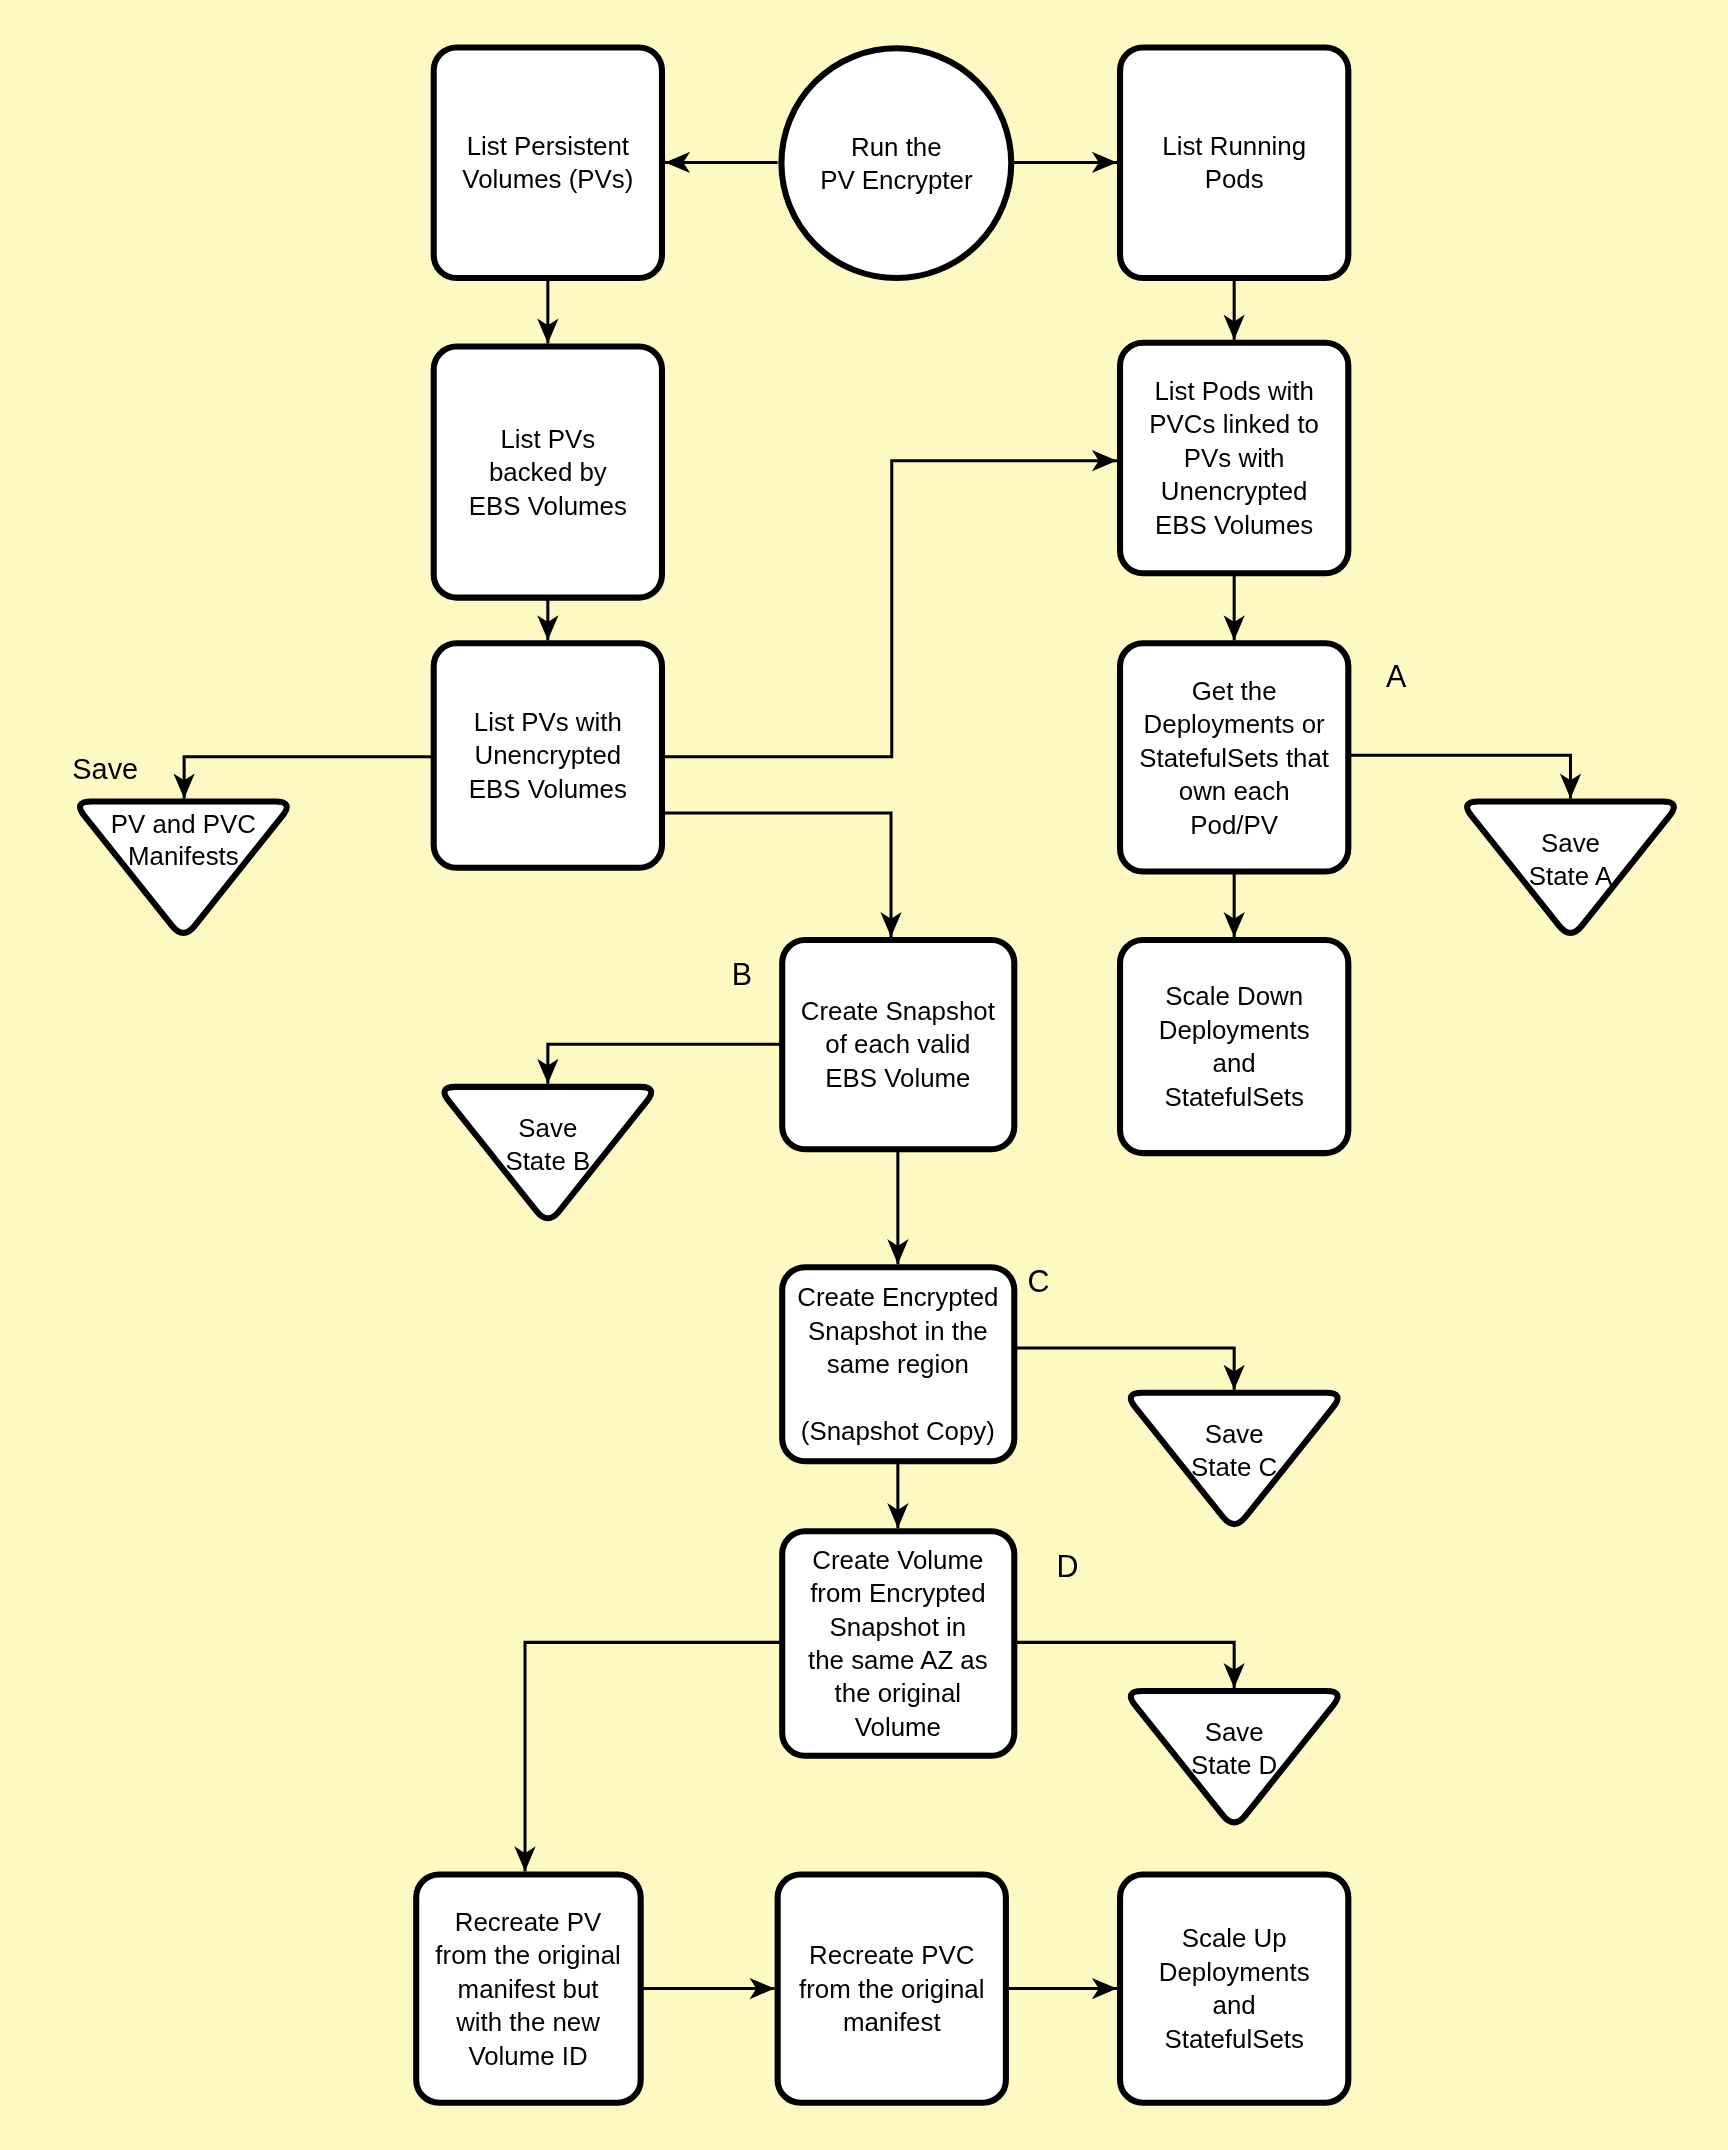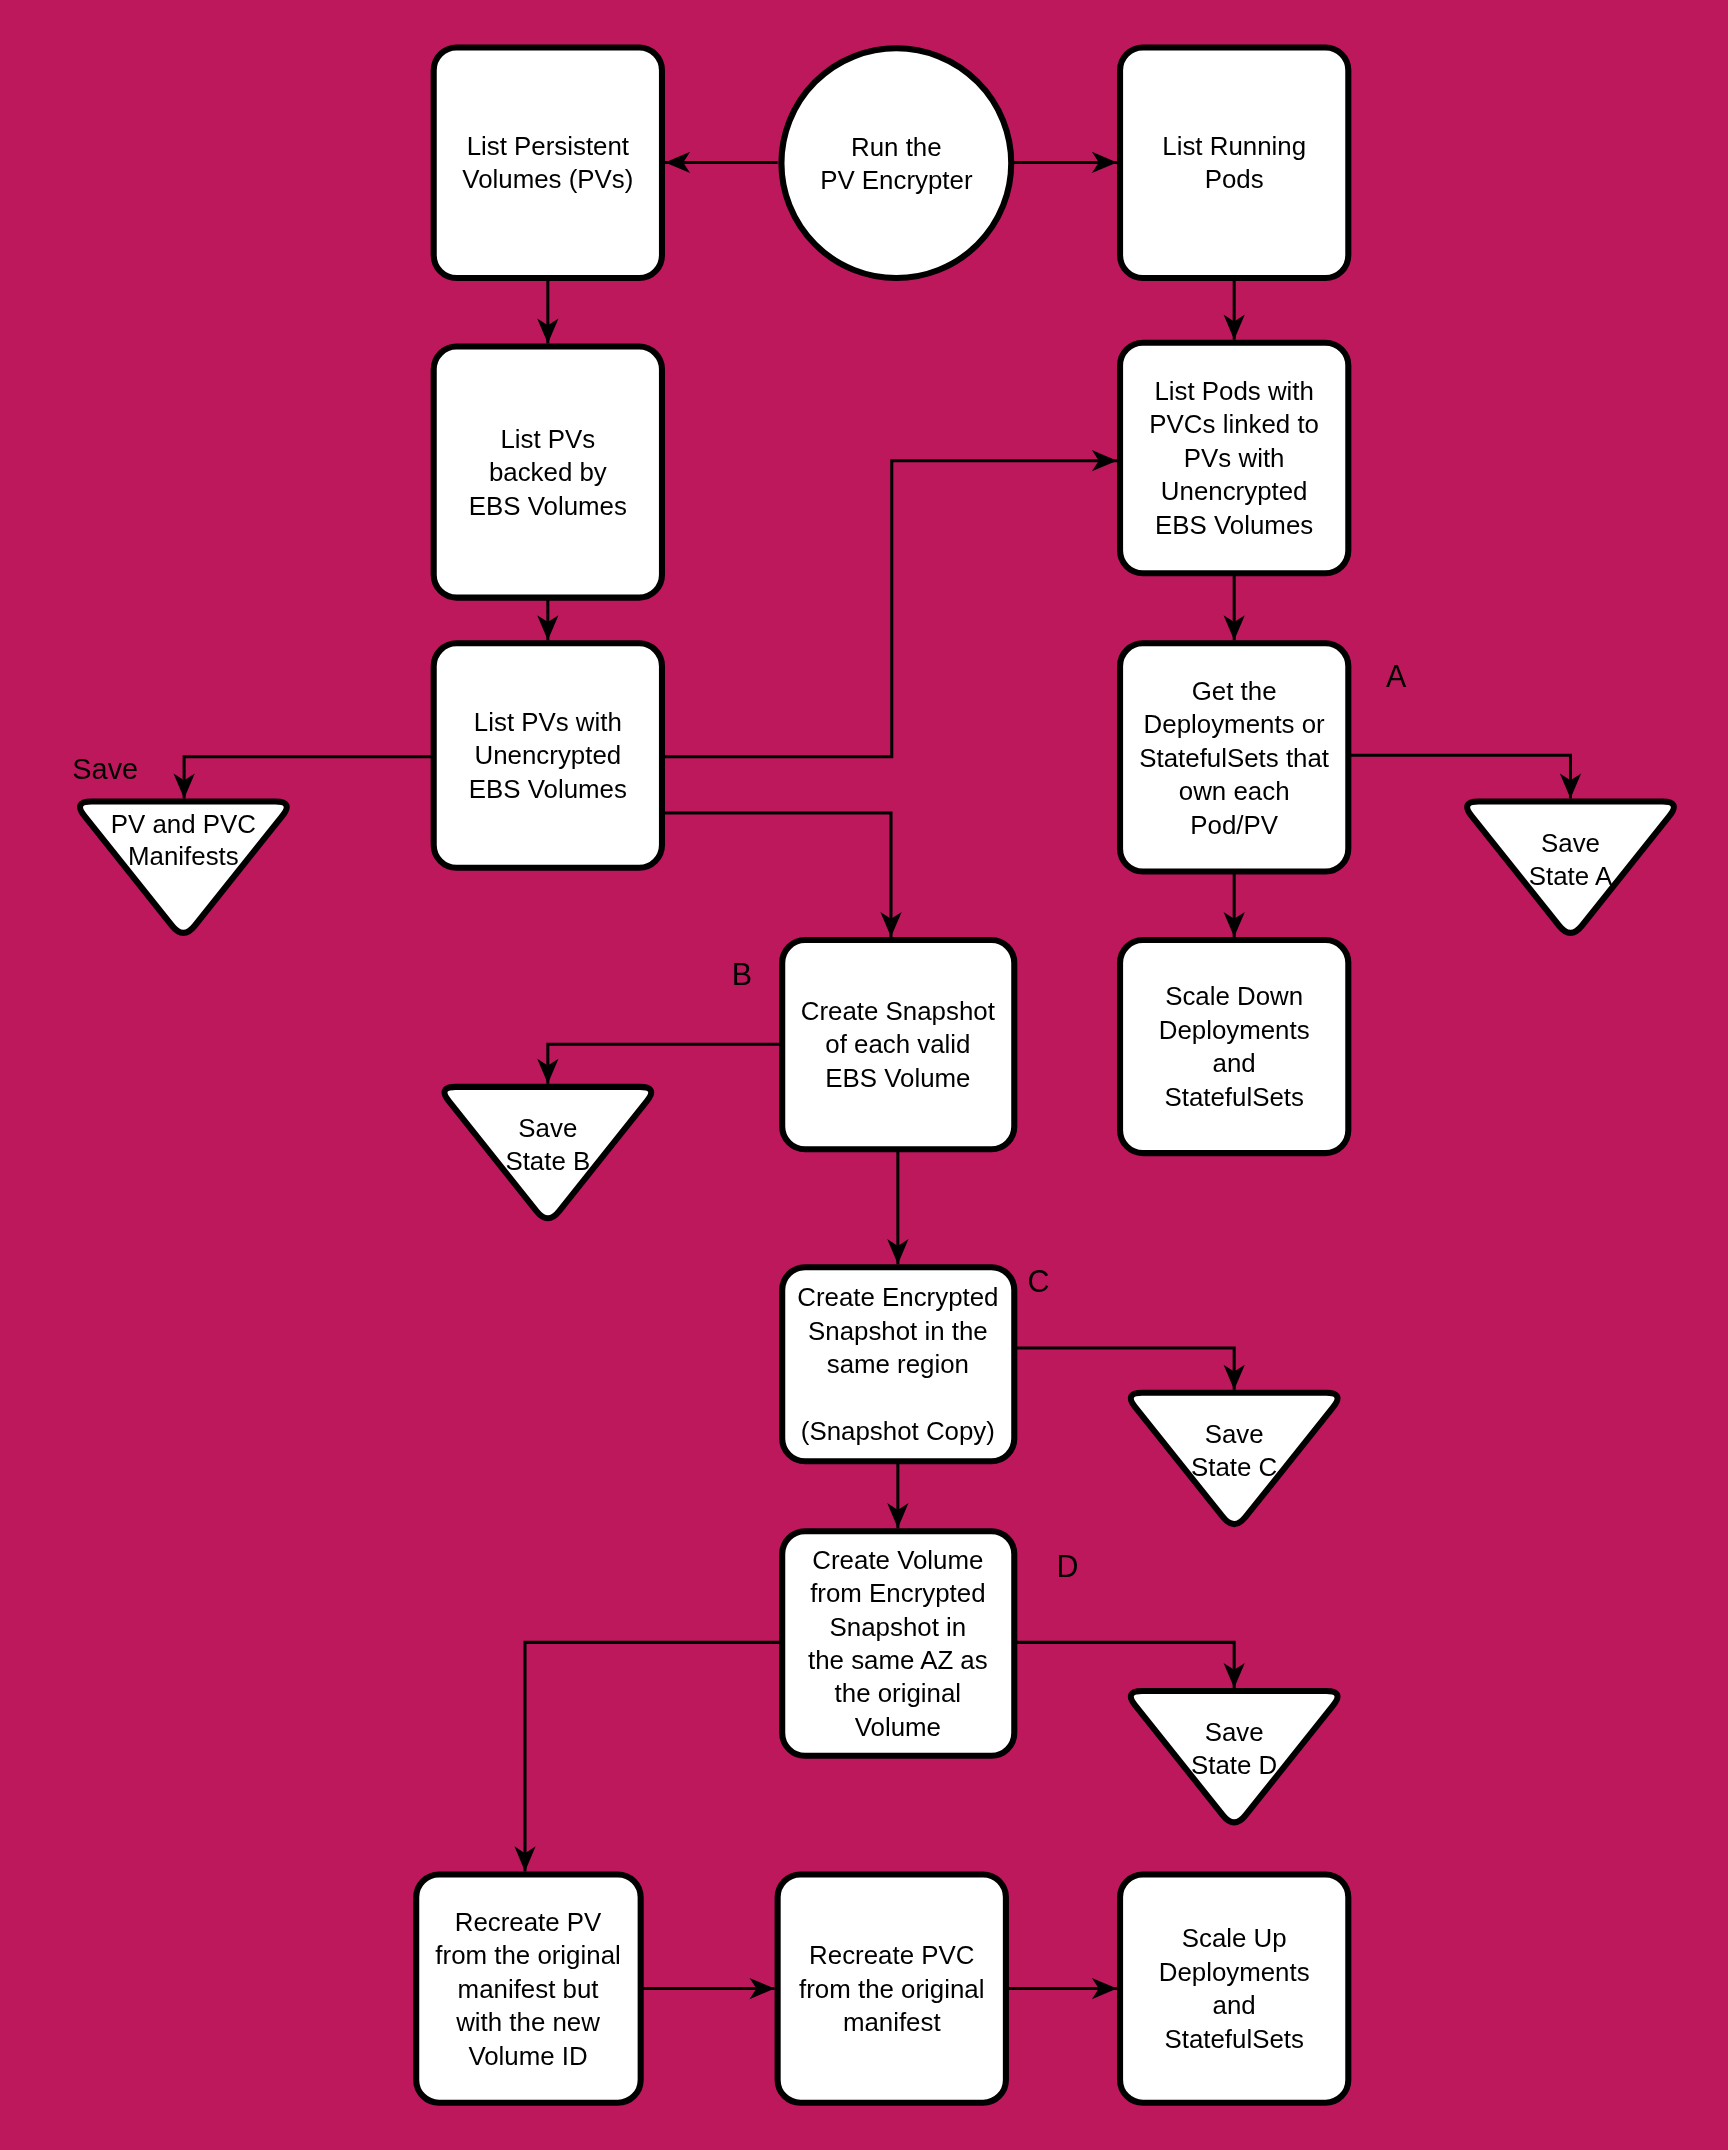--- a/index.html
+++ b/index.html
@@ -1,18 +1,18 @@
 <!DOCTYPE html>
 <html style="font-size:12px"><head>
 <meta charset="utf-8">
 <style>
   html, body { margin: 0; padding: 0; background: #ffffff; }
   #stage {
     width: 1728px; height: 2151px; position: relative;
-    background: #be185d;
+    background: #fef9c3;
     font-family: "Liberation Sans", sans-serif;
   }
   svg { display: block; }
   .shape { fill: #ffffff; stroke: #000000; stroke-width: 8; }
   .edge  { fill: none; stroke: #000000; stroke-width: 4; }
   .node-text {
     font-family: "Liberation Sans", sans-serif;
     font-size: 34px; fill: #000000;
   }
   .marker-label {

